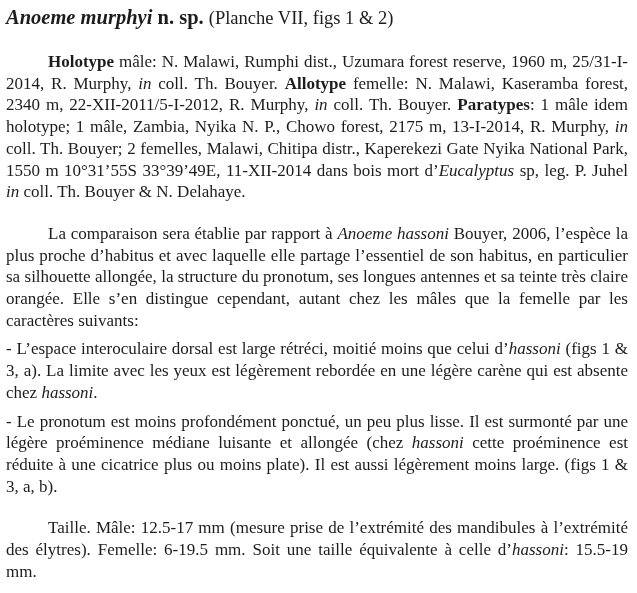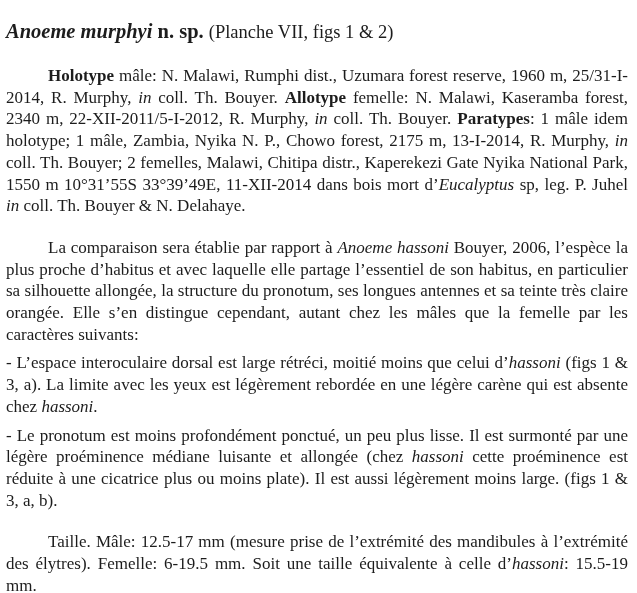--- a/index.html
+++ b/index.html
@@ -8,21 +8,21 @@
     height: 593px;
     background: #ffffff;
     overflow: hidden;
     font-family: "Liberation Serif", serif;
     color: #1c1c1c;
   }
   .page {
     box-sizing: border-box;
     width: 637px;
     height: 450px;
-    padding: 19px 9px 0 6px;
+    padding: 5px 9px 0 6px;
   }
   h1.title {
     margin: 0 0 6px 0;
     font-weight: normal;
     font-size: 18.5px;
     line-height: 25px;
     white-space: nowrap;
   }
   h1.title .b { font-size: 20.5px; }
   .para {

